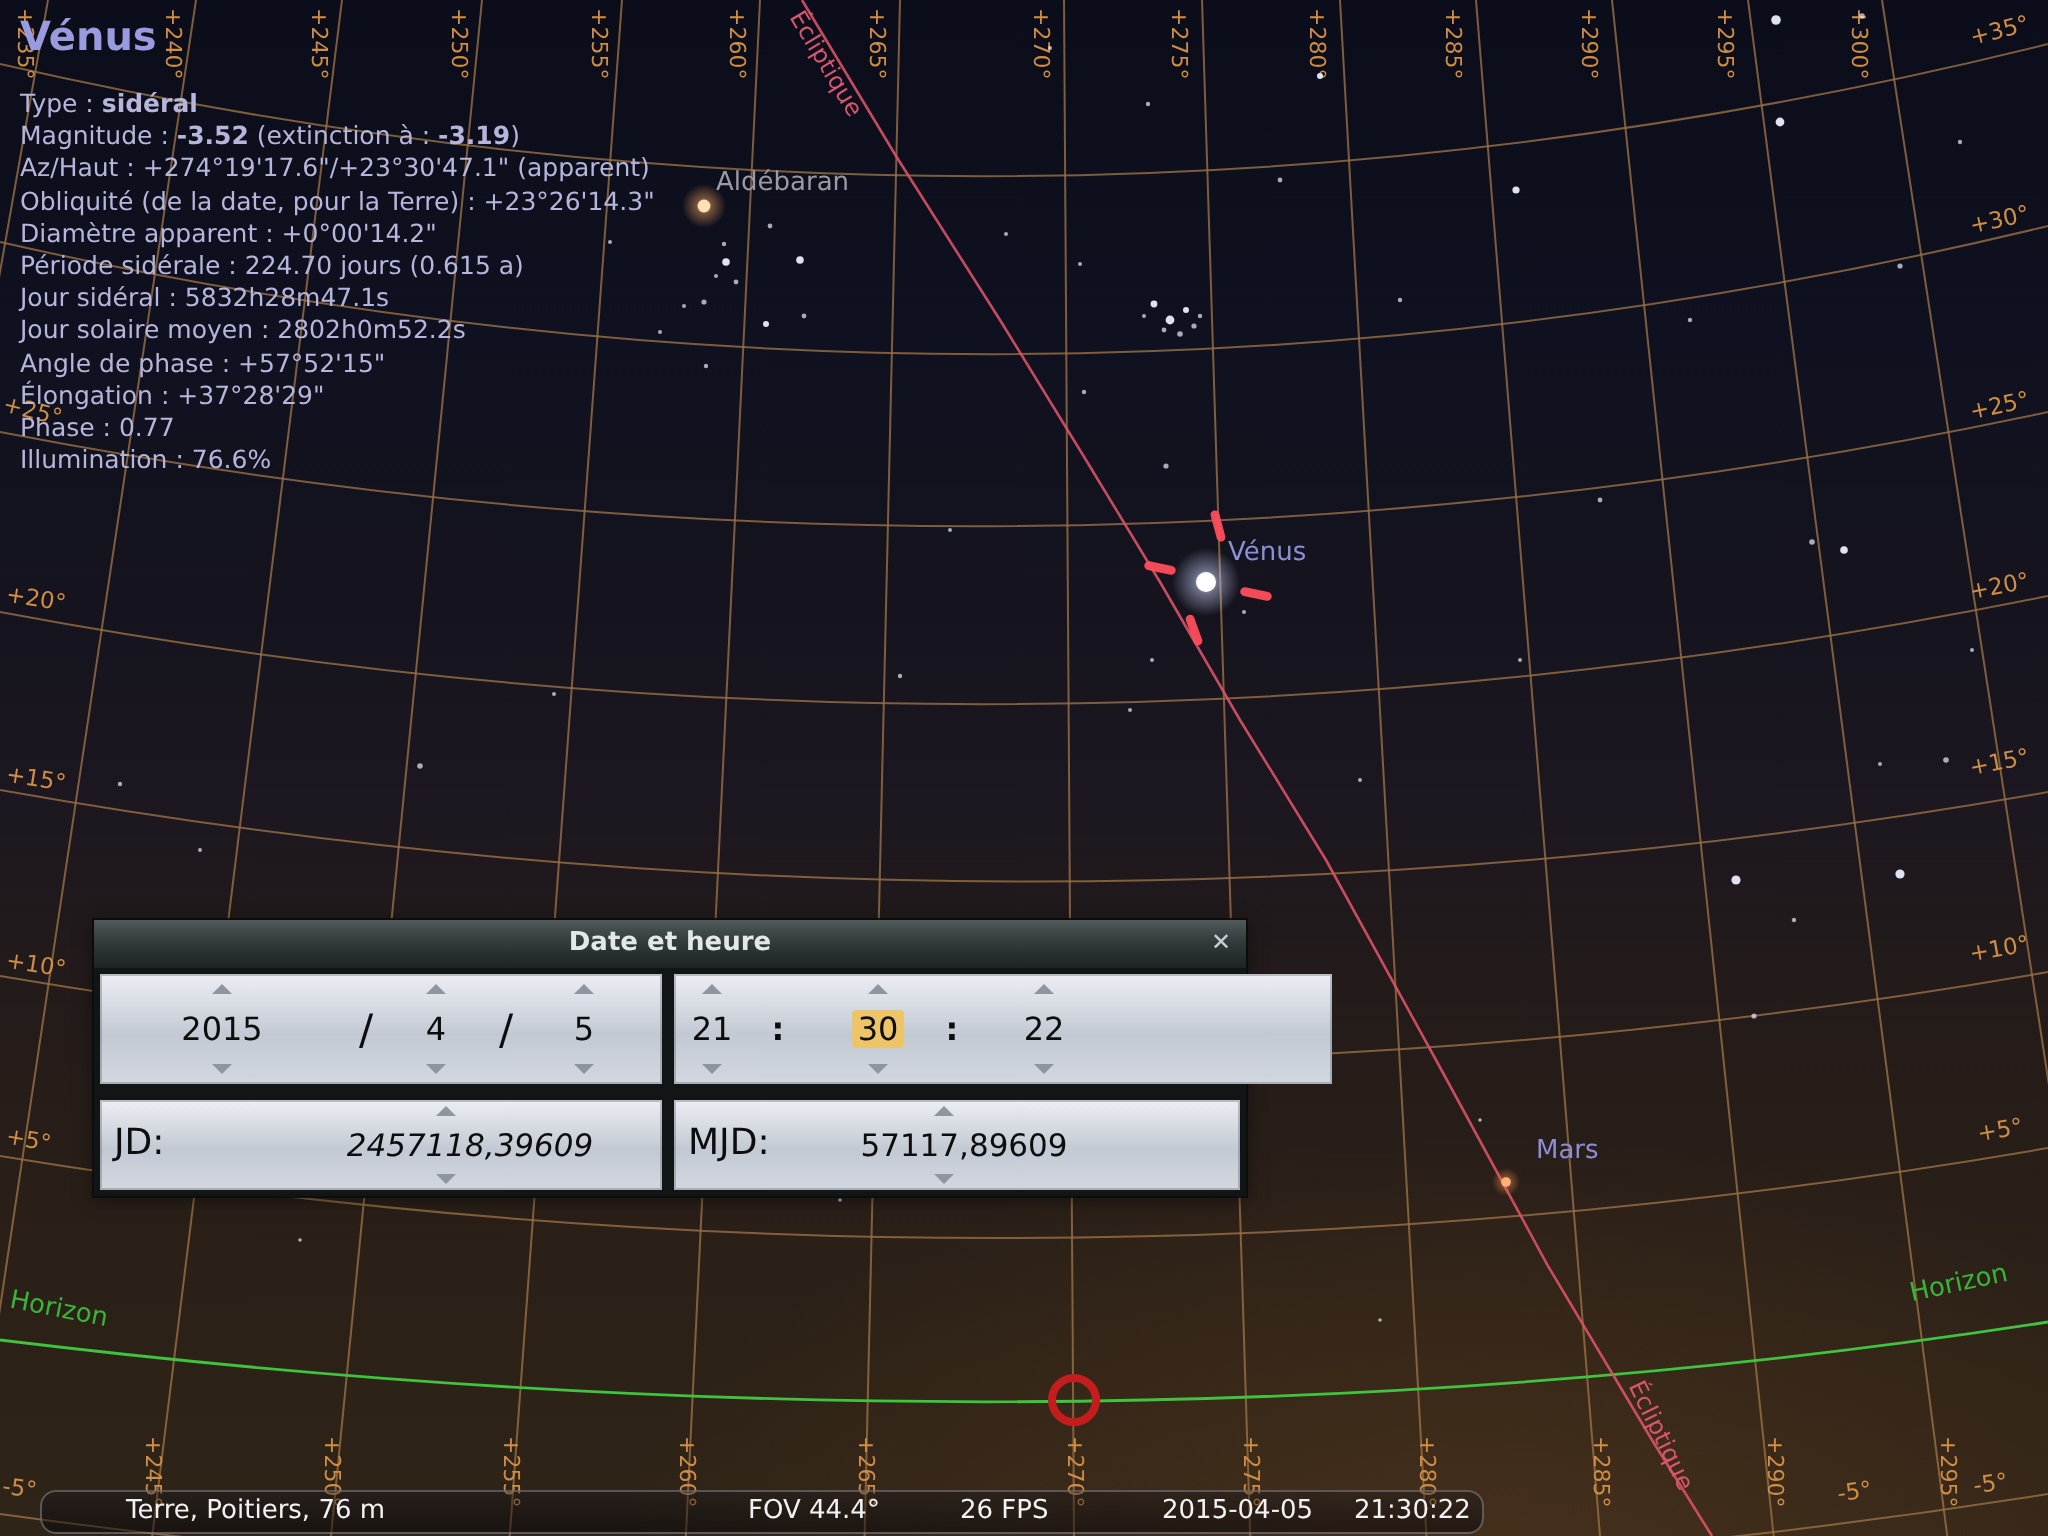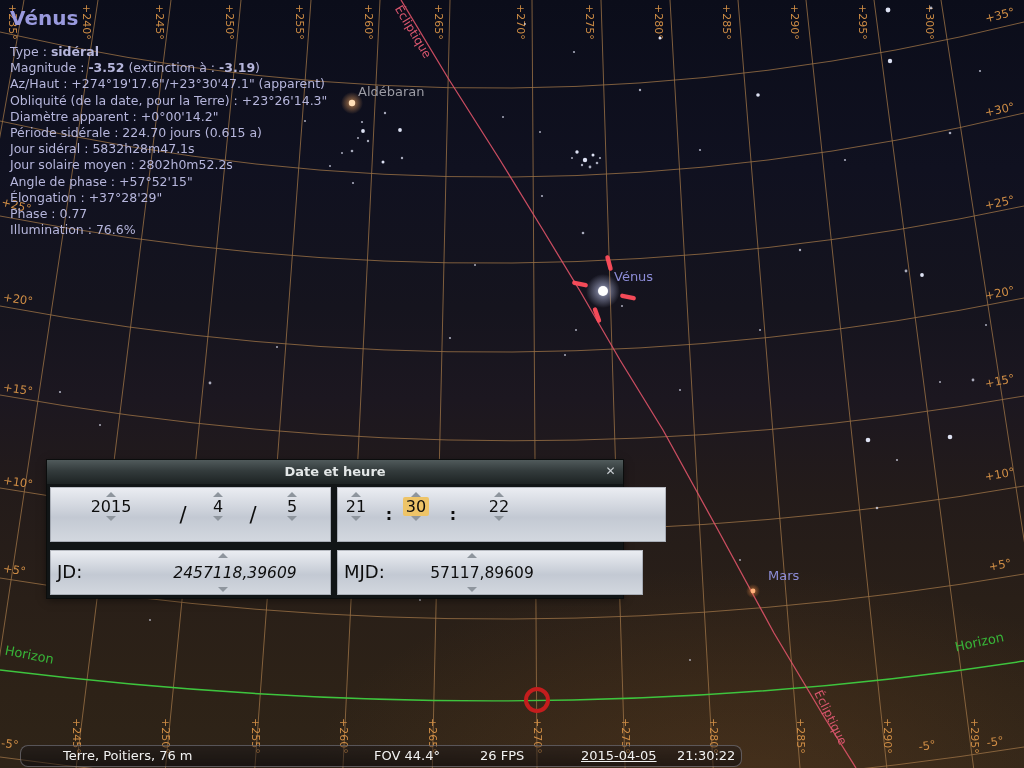--- a/index.html
+++ b/index.html
@@ -20,22 +20,22 @@
   #dlg-title{position:absolute;left:0;top:0;right:0;height:24px;
        background:linear-gradient(#505a5b 0%,#333b3c 45%,#1d2323 100%);
        color:#e3e7e7;font-size:13px;font-weight:bold;text-align:center;line-height:23px;}
   #dlg-close{position:absolute;right:4px;top:3px;width:17px;height:17px;line-height:17px;text-align:center;
        color:#c9ced2;font-size:12px;font-weight:bold;cursor:pointer;}
   .fieldbox{position:absolute;background:linear-gradient(180deg,#eceef3 0%,#c3c9d3 55%,#d3d8df 100%);
        box-shadow:inset 0 0 0 1px rgba(90,95,105,.35);color:#0d0d0d;}
   #box-date{left:3px;top:27px;width:281px;height:55px;display:flex;align-items:center;padding:0;box-sizing:border-box;}
   #box-time{left:290px;top:27px;width:329px;height:55px;display:flex;align-items:center;box-sizing:border-box;}
   #box-jd{left:3px;top:90px;width:281px;height:45px;}
-  #box-mjd{left:290px;top:90px;width:306px;height:45px;}
-  .spin{display:flex;flex-direction:column;align-items:center;height:49px;padding:2px 0;box-sizing:border-box;}
+  #box-mjd{left:290px;top:90px;width:283px;height:45px;}
+  .spin{display:flex;flex-direction:column;align-items:center;justify-content:space-between;height:49px;padding:2px 0;box-sizing:border-box;}
   .spin .val{font-size:16px;}
   .arr{width:0;height:0;border-left:5px solid transparent;border-right:5px solid transparent;display:block;}
   .arr.up{border-bottom:5px solid #8e959d;}
   .arr.down{border-top:5px solid #8e959d;}
   .slash{font-size:21px;text-align:center;}
   .colon{font-size:16px;font-weight:bold;text-align:center;}
   .hl{background:#eec468;padding:0 3px;border-radius:2px;}
   .jd-label{position:absolute;left:7px;top:11px;font-size:18px;}
   .jd-val{position:absolute;top:14px;font-size:15.5px;text-align:center;}
   .jd-arr{position:absolute;}
@@ -266,21 +266,21 @@
       </div>
     </div>
 
     <div id="box-time" class="fieldbox">
       <div class="spin" style="width:30px;margin-left:4px;">
         <span class="arr up"></span>
         <span class="val">21</span>
         <span class="arr down"></span>
       </div>
       <div class="colon" style="width:20px;margin-left:8px;">:</div>
-      <div class="spin" style="width:34px;">
+      <div class="spin" style="width:34px;margin-left:23px;">
         <span class="arr up"></span>
         <span class="val hl">30</span>
         <span class="arr down"></span>
       </div>
       <div class="colon" style="width:20px;margin-left:10px;">:</div>
       <div class="spin" style="width:34px;margin-left:19px;">
         <span class="arr up"></span>
         <span class="val">22</span>
         <span class="arr down"></span>
       </div>
@@ -298,16 +298,16 @@
       <span class="jd-val" style="left:60px;width:170px;">57117,89609</span>
       <span class="arr up jd-arr" style="left:130px;top:3px;"></span>
       <span class="arr down jd-arr" style="left:130px;bottom:3px;"></span>
     </div>
   </div>
 
   <div id="status-bar">
     <span style="left:42px;">Terre, Poitiers, 76 m</span>
     <span style="left:353px;">FOV 44.4°</span>
     <span style="left:459px;">26 FPS</span>
-    <span style="left:560px;text-decoration:underline;">2015-04-05</span>
+    <span style="left:560px;">2015-04-05</span>
     <span style="left:656px;">21:30:22</span>
   </div>
 </div>
 
 </body></html>

